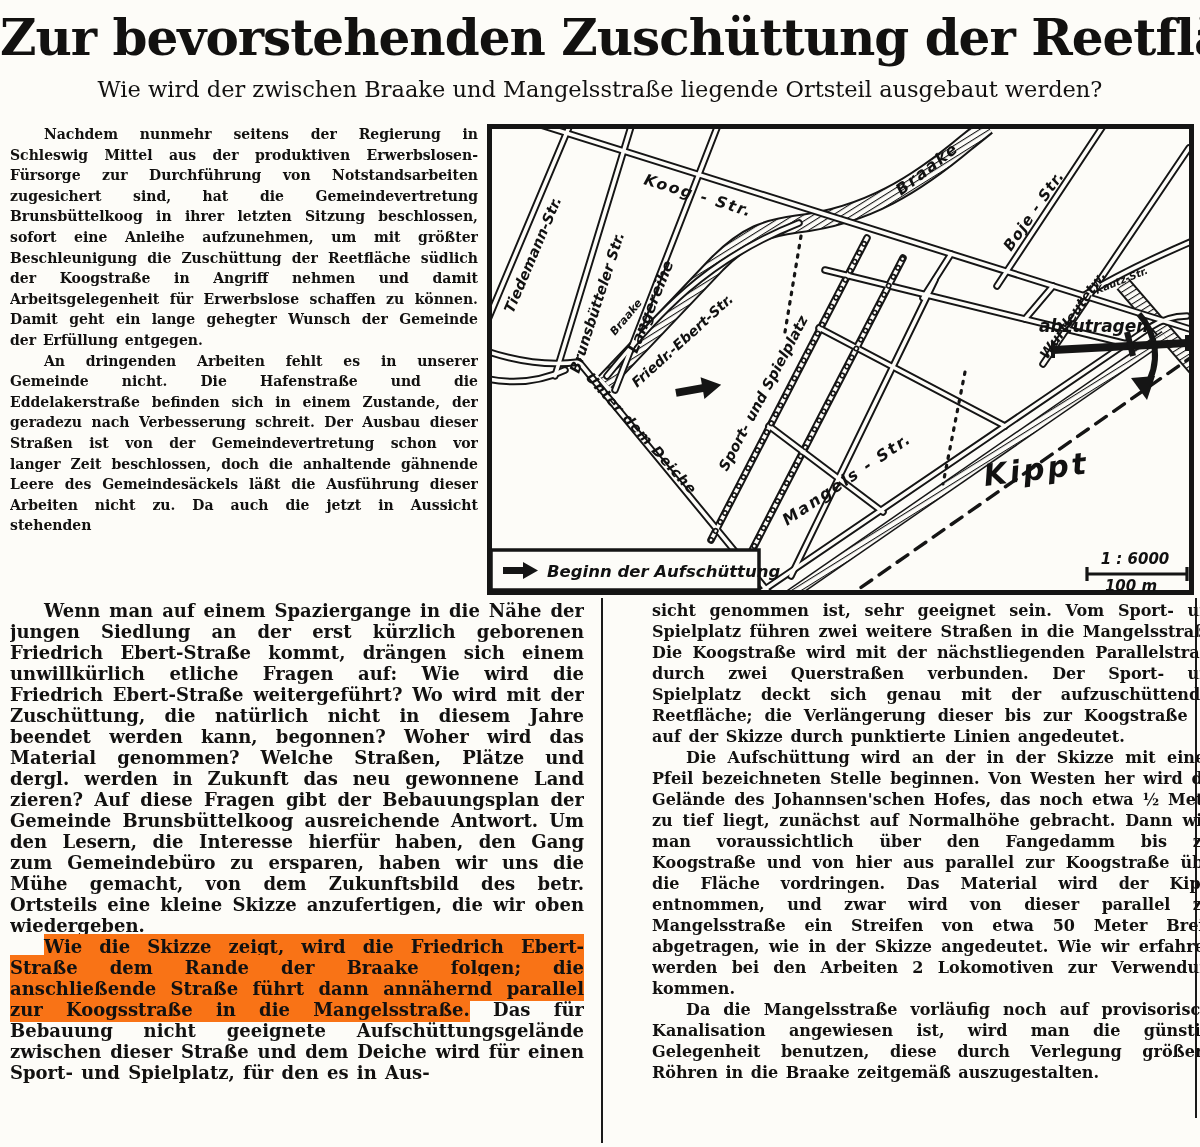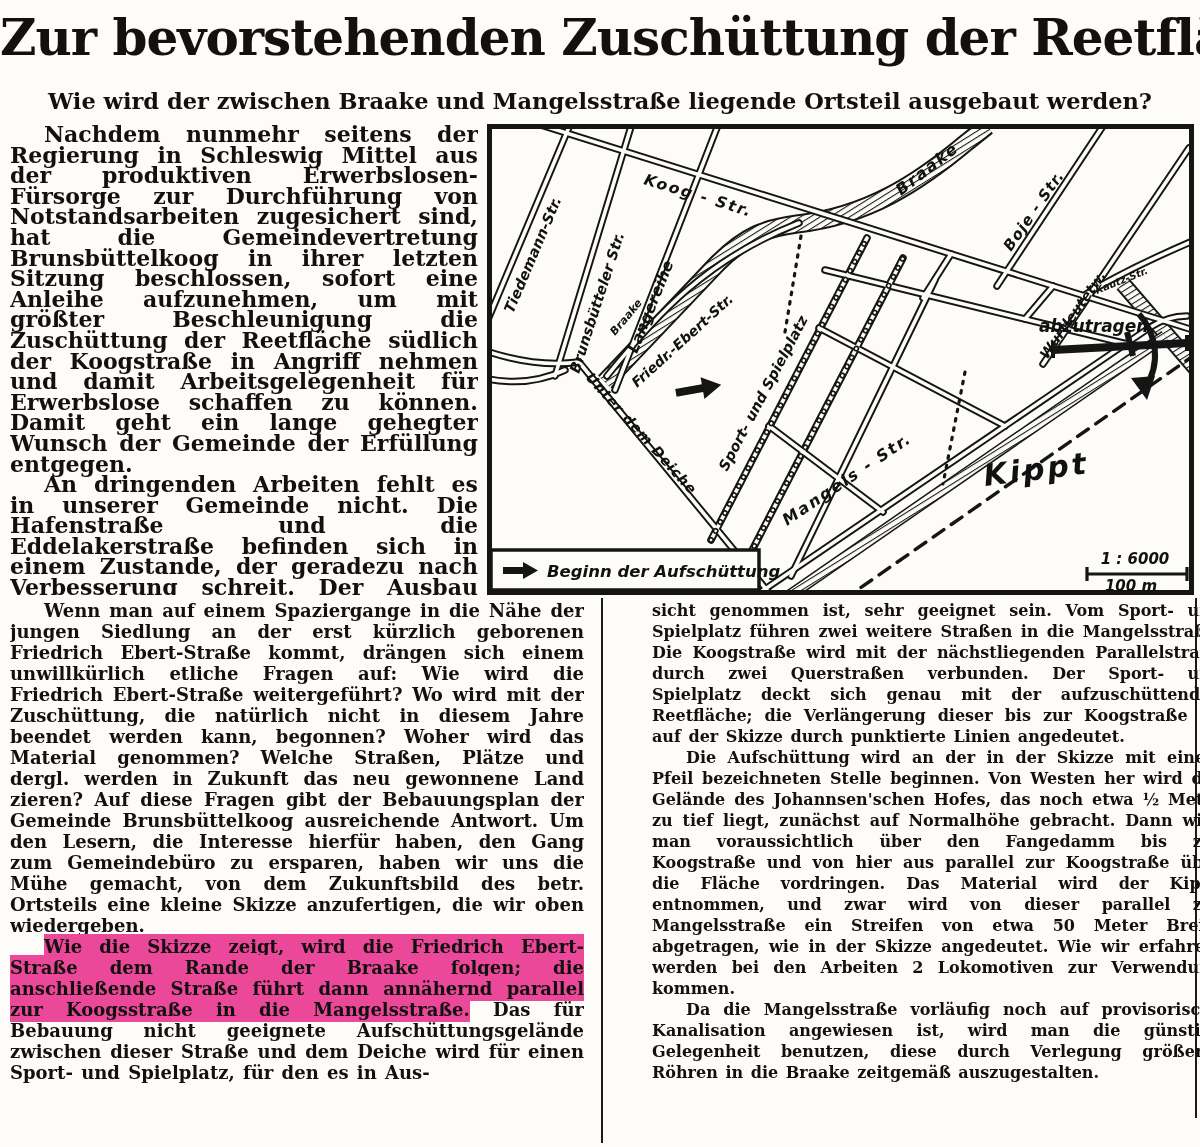--- a/index.html
+++ b/index.html
@@ -2,33 +2,33 @@
 <html><head>
 <meta charset="utf-8">
 <style>
   html,body{margin:0;padding:0;}
   body{background:#e8e6e0;}
   #page{position:relative;width:1200px;height:1147px;background:#fdfcf8;color:#121110;
         font-family:"DejaVu Serif", serif;overflow:hidden;}
   
   #masthead{position:absolute;left:0;top:6px;width:1200px;text-align:center;}
   #title{font-size:50px;font-weight:bold;letter-spacing:-1px;line-height:64px;white-space:nowrap;}
-  #subtitle{font-size:22.5px;font-weight:bold;margin-top:18px;white-space:nowrap;}
+  #subtitle{font-size:22.5px;font-weight:normal;margin-top:6px;white-space:nowrap;}
   
   .bodytext{font-weight:bold;text-align:justify;word-spacing:2px;}
   #colUpperLeft{position:absolute;left:10px;top:124px;width:468px;height:471px;
-        font-size:22px;line-height:20.6px;overflow:hidden;}
+        font-size:14px;line-height:20.6px;overflow:hidden;}
   #lowerLeft{position:absolute;left:10px;top:600px;width:574px;height:545px;
         font-size:18px;line-height:21px;overflow:hidden;}
   #lowerRight{position:absolute;left:652px;top:600px;width:570px;height:545px;
         font-size:16px;line-height:21px;overflow:hidden;}
   .bodytext p{margin:0;}
   .indent{text-indent:34px;}
   .noindent{text-indent:0;}
-  .hl{background:#ec4899;box-decoration-break:clone;-webkit-box-decoration-break:clone;padding:2px 0;}
+  .hl{background:#f97316;box-decoration-break:clone;-webkit-box-decoration-break:clone;padding:2px 0;}
   .vrule{position:absolute;width:2px;background:#1a1a1a;}
   #ruleMid{left:601px;top:598px;height:545px;}
   #ruleRight{left:1195px;top:598px;height:520px;}
   
   #mapBox{position:absolute;left:487px;top:124px;width:707px;height:471px;background:#fdfcf8;}
   #mapBox svg{display:block;}
   .maplabel{font-family:"DejaVu Sans", sans-serif;font-weight:bold;font-style:italic;fill:#111;}
   .road-casing{stroke:#151515;stroke-width:7.5;fill:none;stroke-linecap:round;}
   .road-fill{stroke:#fdfcf8;stroke-width:3.6;fill:none;stroke-linecap:round;}
   .frame{fill:none;stroke:#151515;stroke-width:5;}

